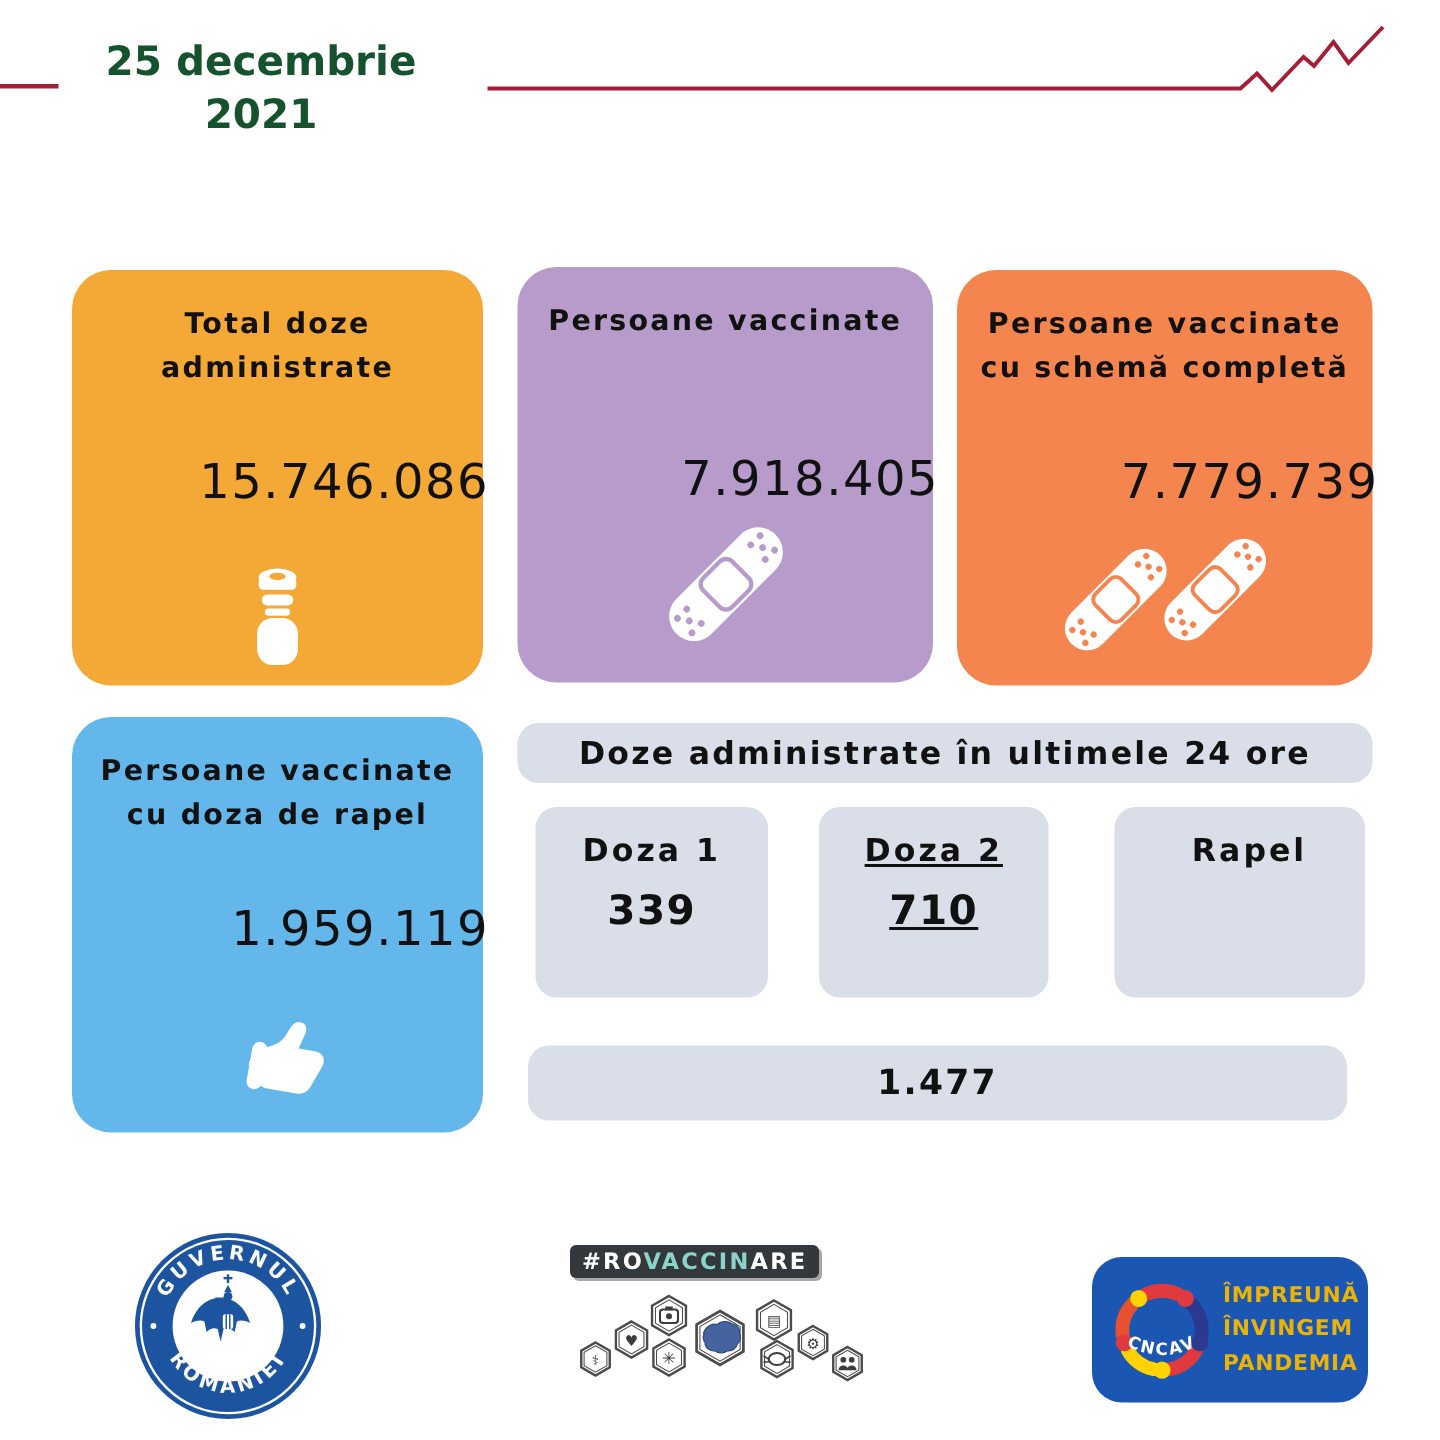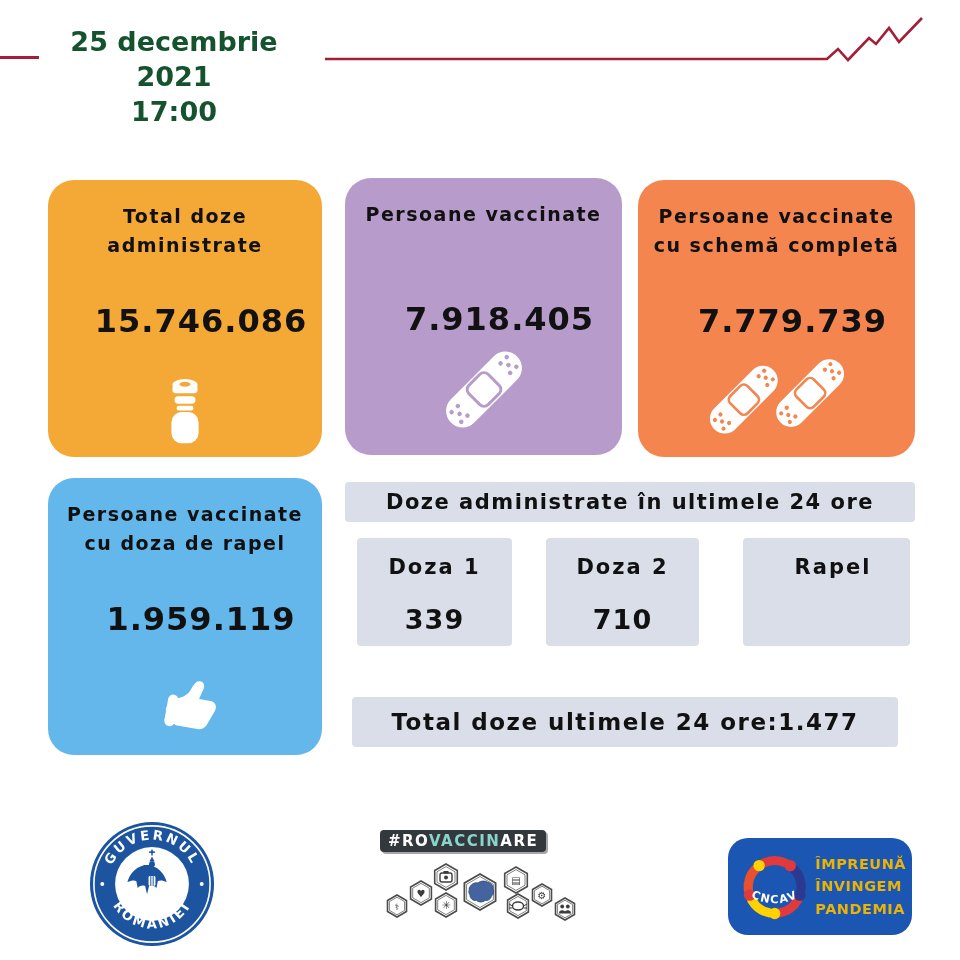--- a/index.html
+++ b/index.html
@@ -9,34 +9,34 @@
   
   .date-block{position:absolute;left:33px;top:24px;width:282px;text-align:center;
               font-weight:bold;font-size:27px;line-height:1.3;color:#14532d;}
   .line-left{position:absolute;left:0;top:56px;width:39px;height:3px;background:#A51E35;}
   .line-right{position:absolute;left:323px;top:12px;}
 
   
   .card{position:absolute;width:277px;height:277px;border-radius:26px;}
   .card-title{position:absolute;top:22px;left:0;width:100%;text-align:center;
               font-weight:bold;font-size:19px;letter-spacing:1.5px;line-height:1.5;}
-  .card-value{position:absolute;top:122px;left:16px;width:100%;text-align:center;
-              font-weight:bold;font-size:32px;letter-spacing:1px;}
+  .card-value{position:absolute;top:122px;left:4px;width:100%;text-align:right;
+              font-weight:normal;font-size:32px;letter-spacing:1px;}
   .card-icon{position:absolute;bottom:10px;left:0;width:100%;display:flex;justify-content:center;}
 
   
-  .pill{position:absolute;background:#D9DEE9;border-radius:4px;}
+  .pill{position:absolute;background:#D9DEE9;border-radius:14px;}
   .h24-header{left:345px;top:482px;width:570px;height:40px;display:flex;align-items:center;
               justify-content:center;font-weight:bold;font-size:21px;letter-spacing:1.5px;}
-  .dose-card{top:538px;height:108px;text-align:center;}
+  .dose-card{top:538px;height:127px;text-align:center;}
   .dose-card.d1{left:357px;width:155px;}
-  .dose-card.d2{left:546px;width:153px;}
+  .dose-card.d2{left:546px;width:153px;text-decoration:underline;}
   .dose-card.d3{left:743px;width:154px;padding-left:13px;}
   .dose-label{margin-top:17px;font-weight:bold;font-size:21px;letter-spacing:2px;}
-  .dose-value{margin-top:25px;font-weight:bold;font-size:27px;letter-spacing:1px;}
+  .dose-value{margin-top:13px;font-weight:bold;font-size:27px;letter-spacing:1px;}
   .total-bar{left:352px;top:697px;width:546px;height:50px;display:flex;align-items:center;
              justify-content:center;font-weight:bold;font-size:23px;letter-spacing:1.5px;}
   .total-value{}
 
   
   .gov-logo{position:absolute;left:88px;top:820px;}
   .rov{position:absolute;left:380px;top:830px;width:206px;}
   .rov-banner{display:inline-block;background:#33383D;color:#fff;font-weight:bold;font-size:15px;
               letter-spacing:1.5px;padding:2px 8px;border-radius:4px;box-shadow:2px 2px 0 rgba(0,0,0,.35);}
   .rov-banner .teal{color:#8AD4CC;}
@@ -47,21 +47,20 @@
 
   svg text{font-family:"DejaVu Sans","Liberation Sans",sans-serif;}
 </style>
 </head>
 <body>
 
 <div class="canvas">
 
   <div class="date-block">
     <div>25 decembrie 2021</div>
-    <div>17:00</div>
   </div>
   <div class="line-left"></div>
   <svg class="line-right" width="604" height="52" viewBox="0 0 604 52">
     <polyline points="2,47 504,47 515,37 525,48 546,26 553,32 566,16 576,30 599,6" fill="none" stroke="#A51E35" stroke-width="2.6"></polyline>
   </svg>
 
   <div class="card" style="left: 48px; top: 180px; width: 274px; background-color: rgb(244, 169, 55);">
     <div class="card-title">
       <div>Total doze</div>
       <div>administrate</div>
@@ -179,21 +178,20 @@
   </div>
   <div class="pill dose-card d2" style="background-color: rgb(217, 222, 233);">
     <div class="dose-label">Doza 2</div>
     <div class="dose-value">710</div>
   </div>
   <div class="pill dose-card d3" style="background-color: rgb(217, 222, 233);">
     <div class="dose-label">Rapel</div>
   </div>
 
   <div class="pill total-bar" style="background-color: rgb(217, 222, 233);">
-    <span>Total doze ultimele 24 ore:</span>
     <span class="total-value">1.477</span>
   </div>
 
   <div class="gov-logo">
     <svg width="128" height="128" viewBox="0 0 130 130">
       <defs>
         <path id="arcTop" d="M 20 65 A 45 45 0 0 1 110 65" fill="none"></path>
         <path id="arcBottom" d="M 20 65 A 45 45 0 0 0 110 65" fill="none"></path>
       </defs>
       <circle cx="65" cy="65" r="63" fill="#1C54A0"></circle>

